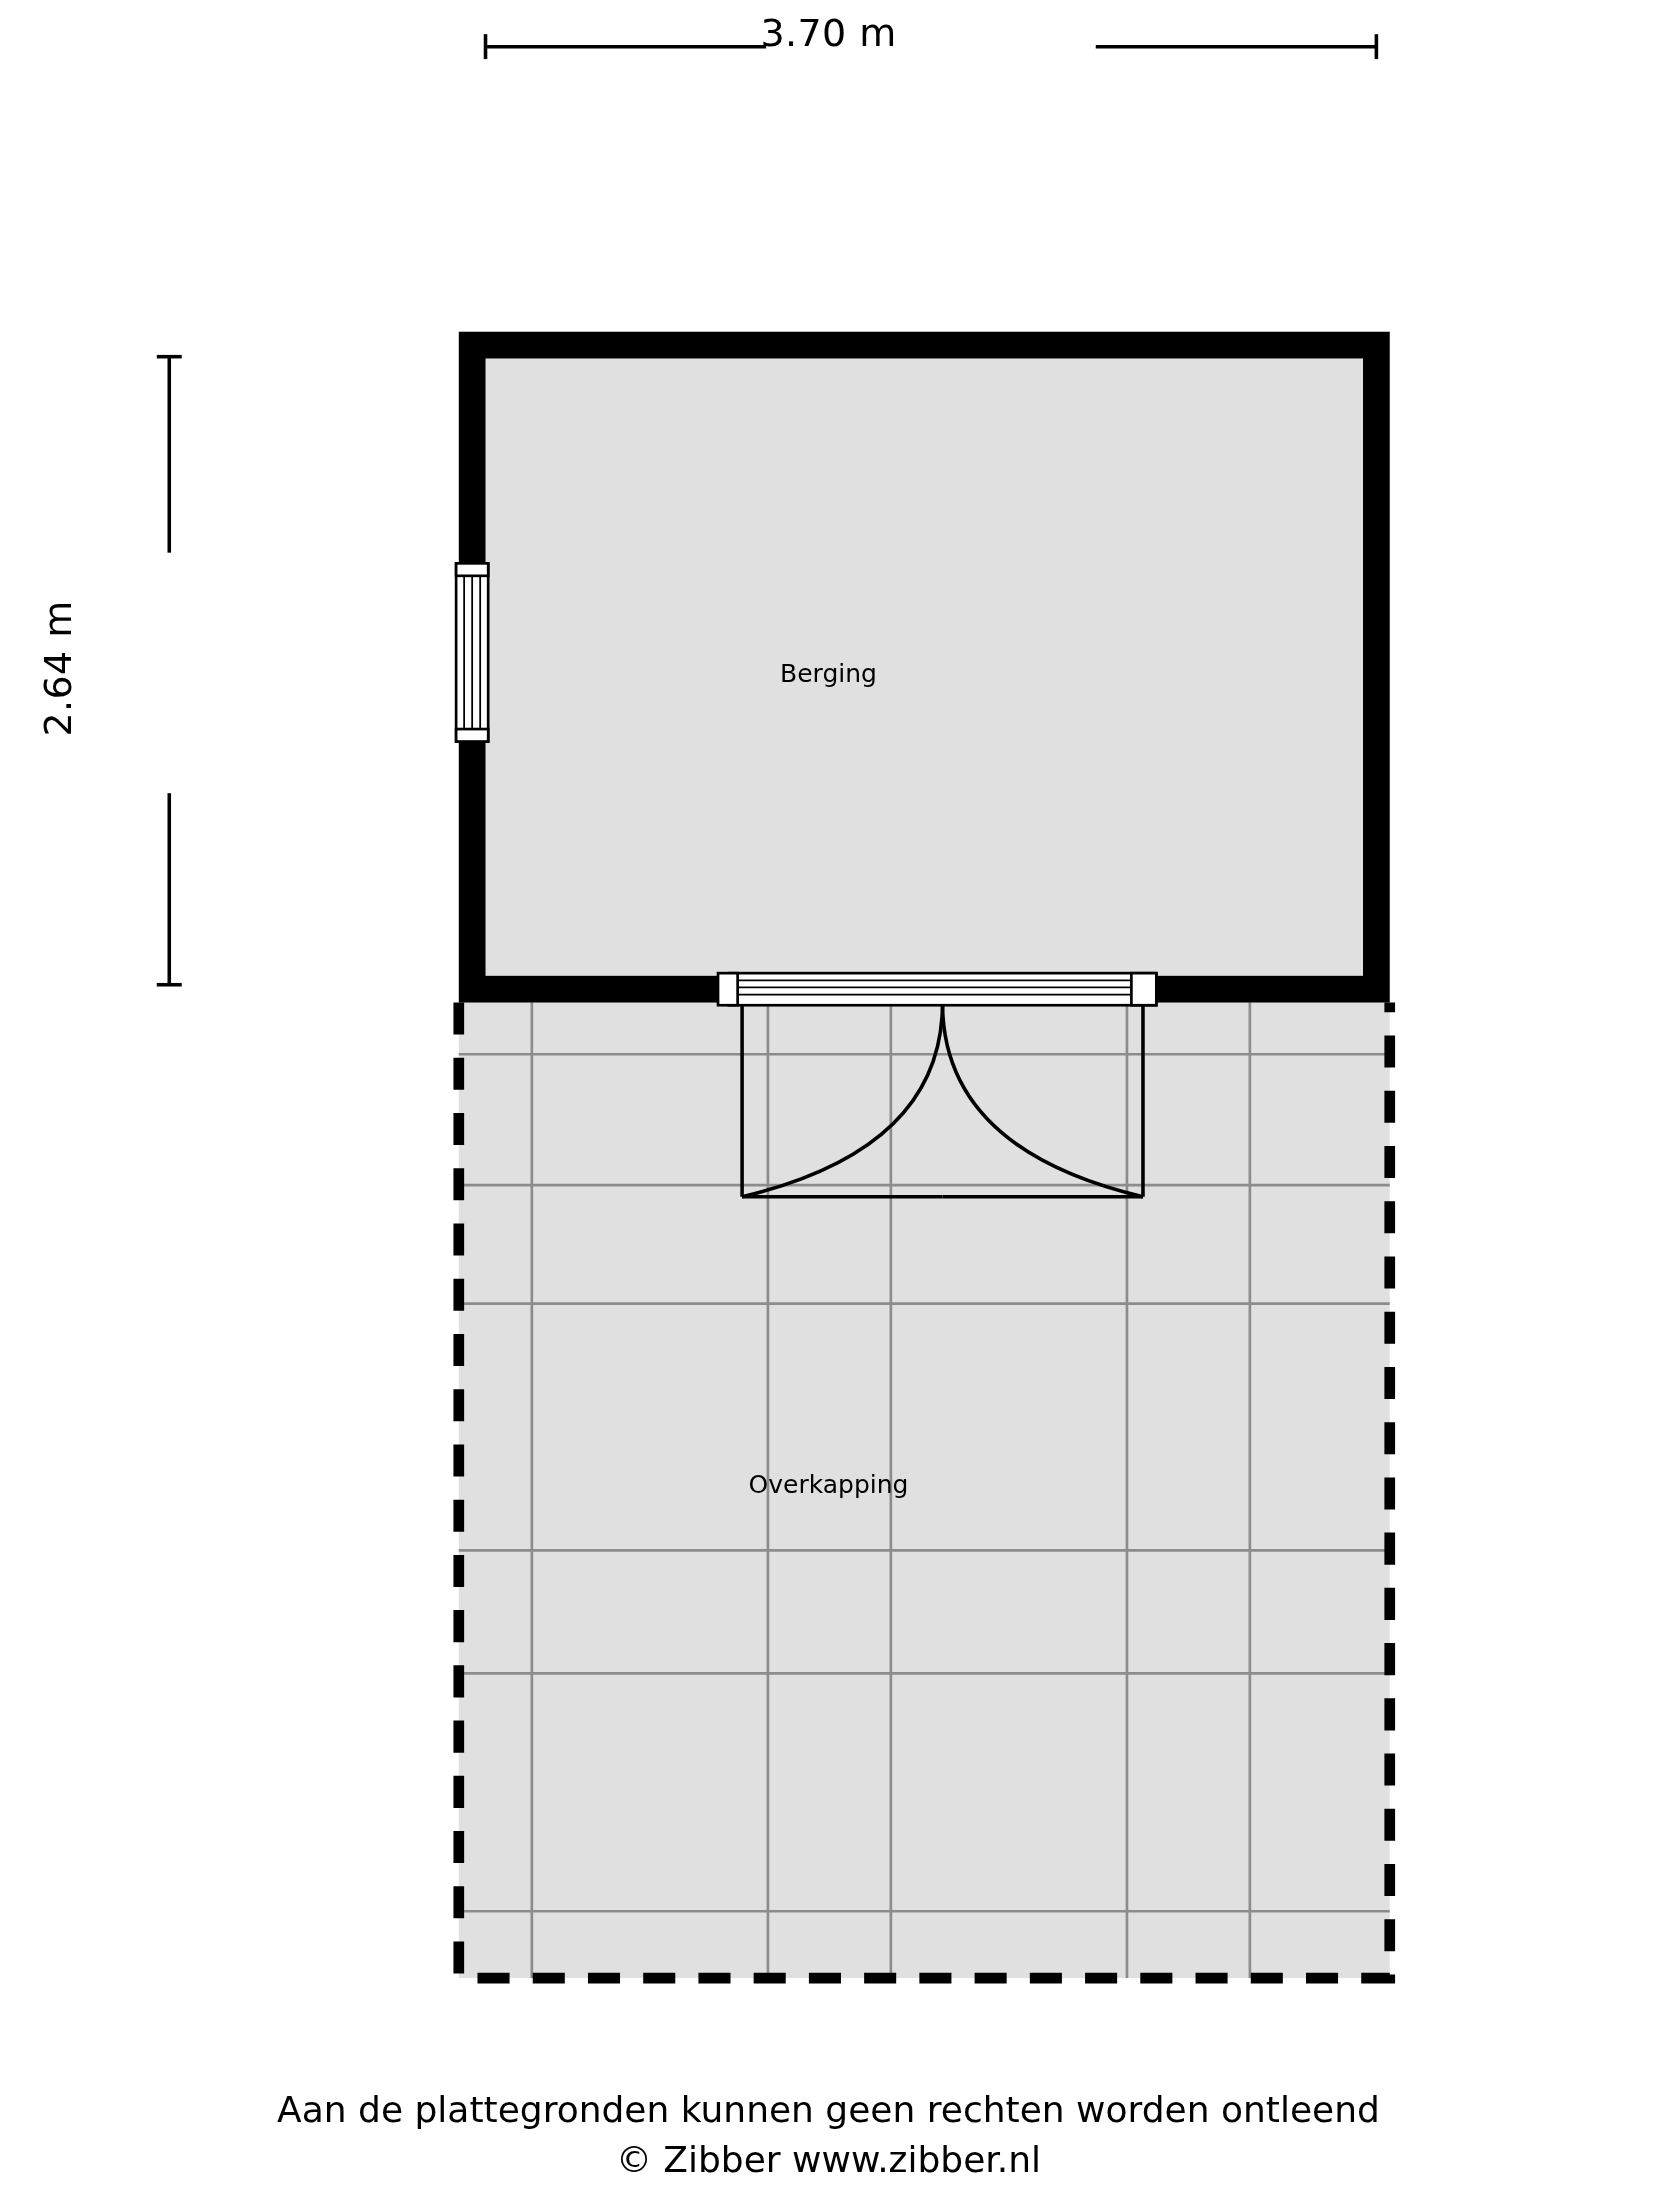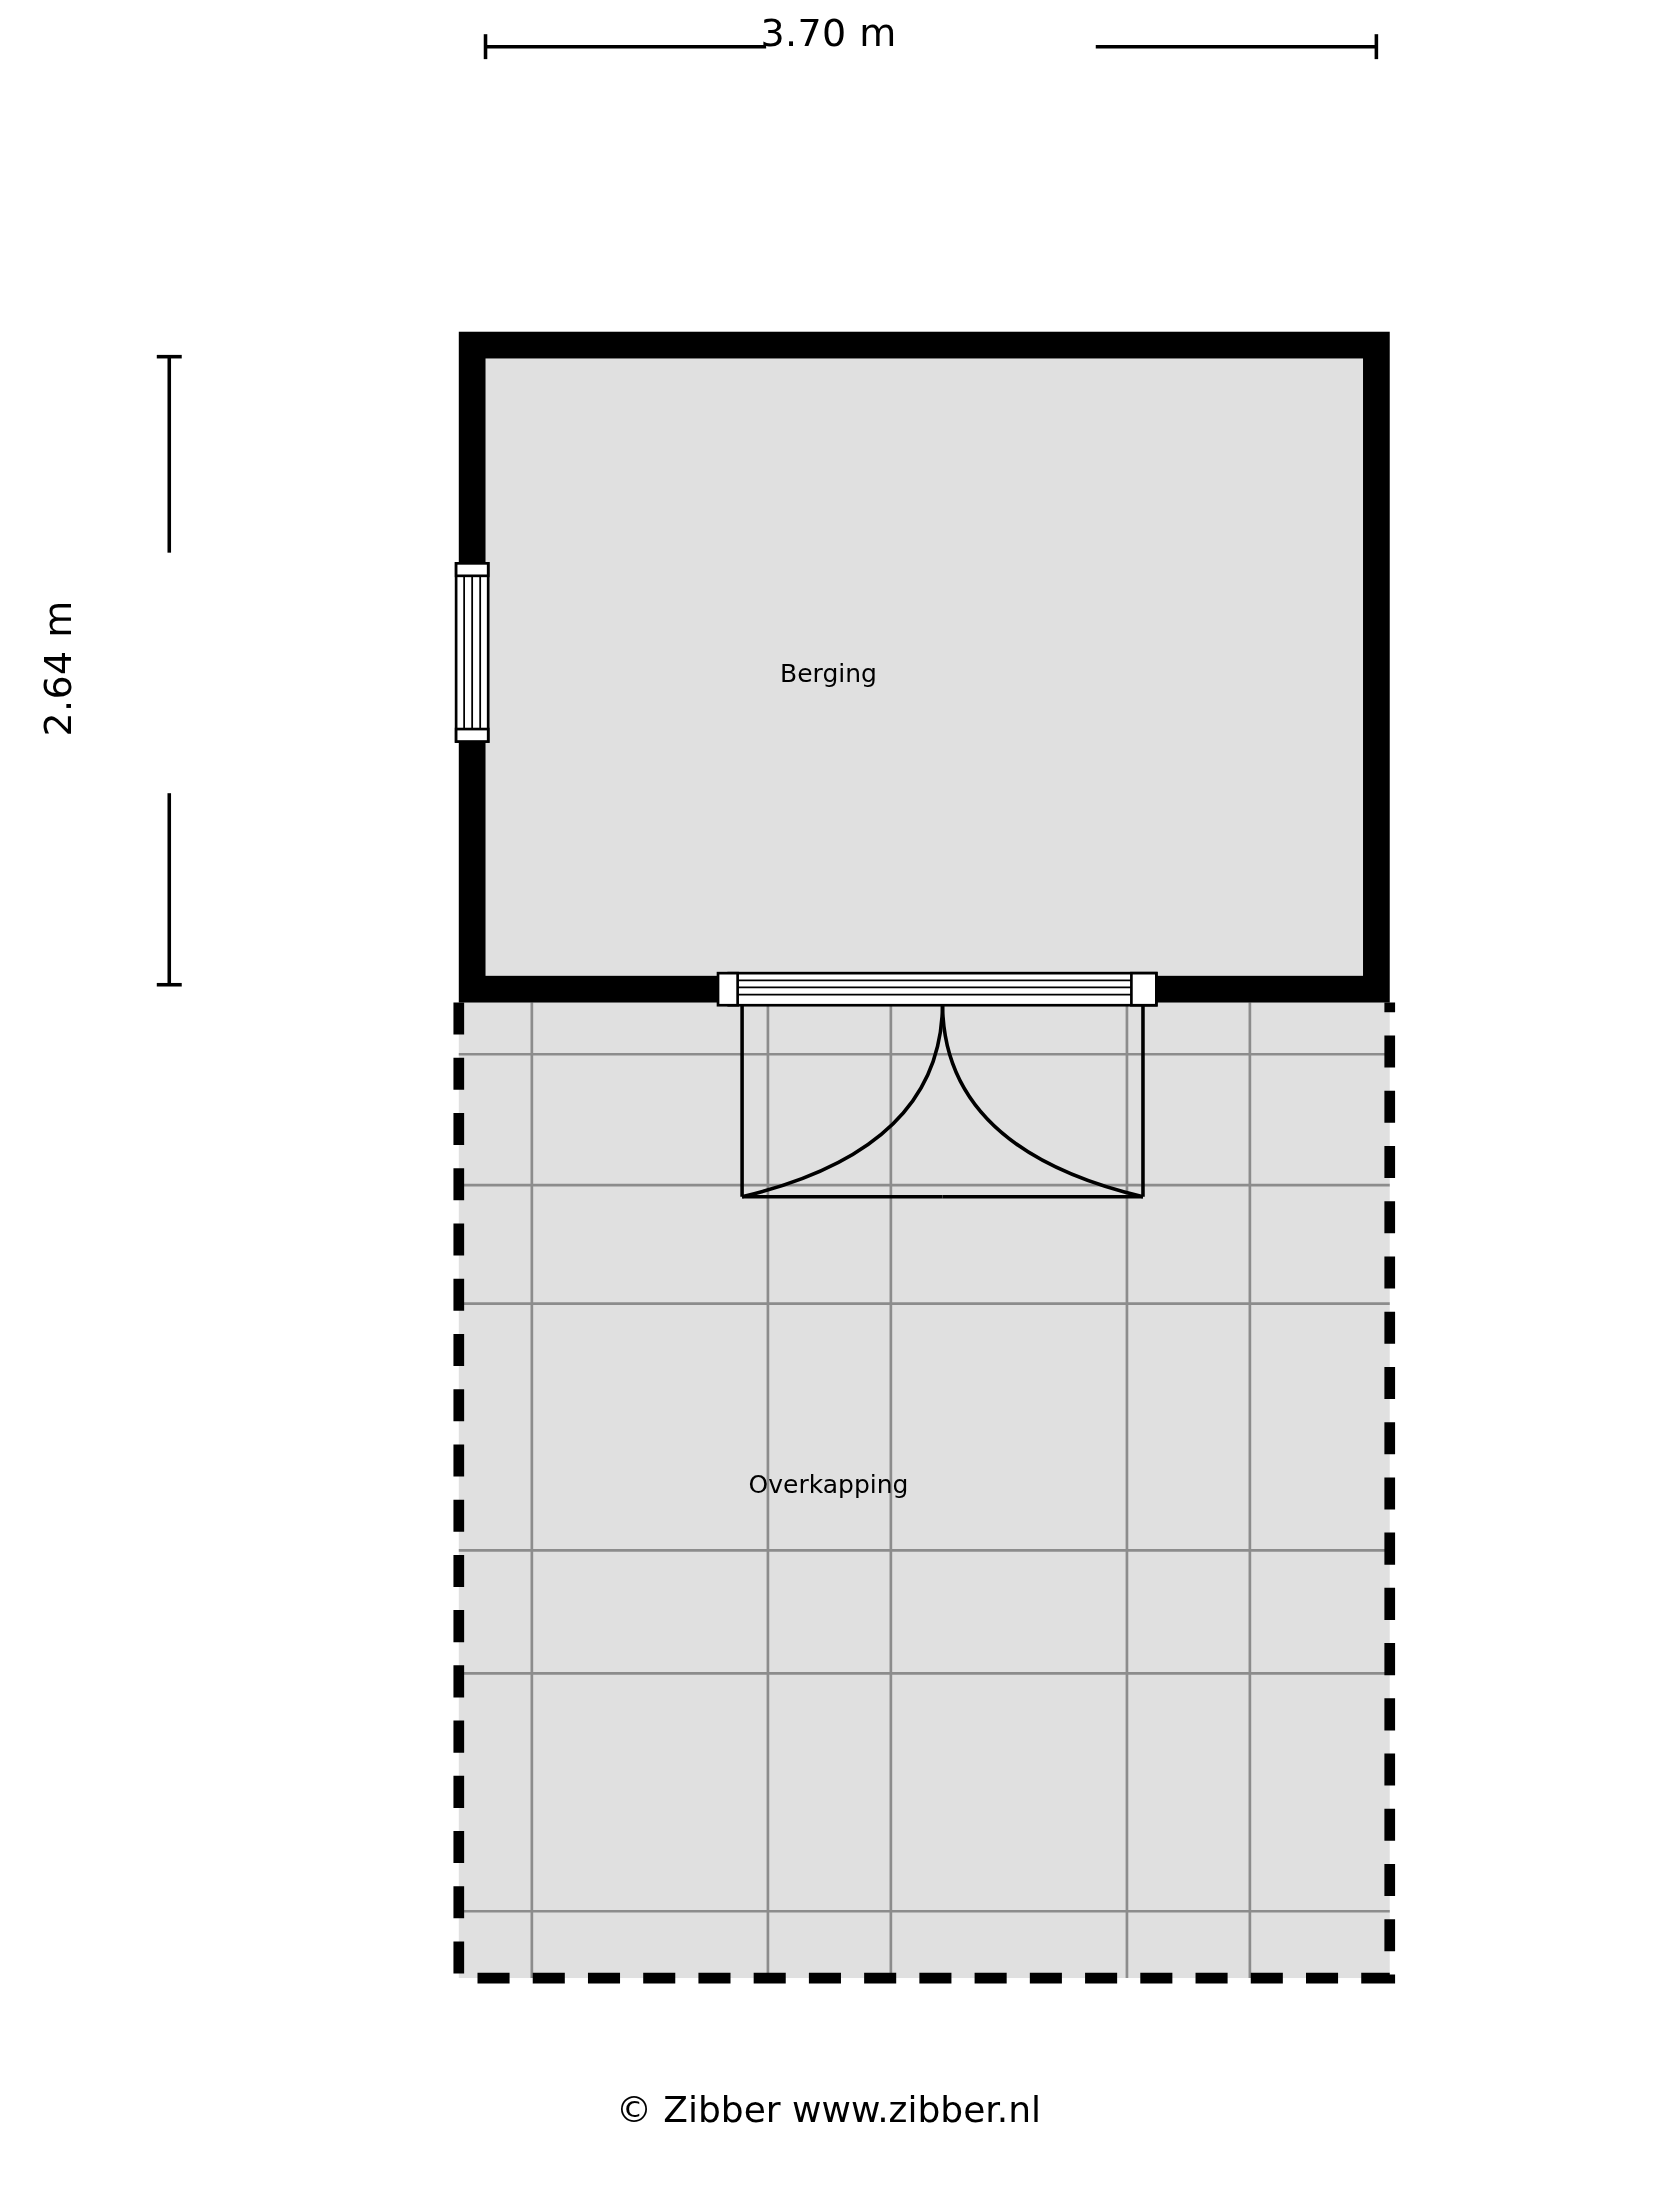--- a/index.html
+++ b/index.html
@@ -166,17 +166,18 @@
 
   <div class="dim-label" id="dim-top-label">3.70 m</div>
 
   <div class="dim-label" id="dim-left-label" style="transform: translate(36px, 802px) rotate(-90deg); width: 267px; left:0; top:0;">2.64 m</div>
 
   <div class="room-label" id="label-berging">Berging</div>
 
   <div class="room-label" id="label-overkapping">Overkapping</div>
 
   <div id="footer">
+    <div class="line1">Aan de plattegronden kunnen geen rechten worden ontleend</div>
     <div class="line2">© Zibber www.zibber.nl</div>
   </div>
 
 </div>
 
 
 </body></html>

